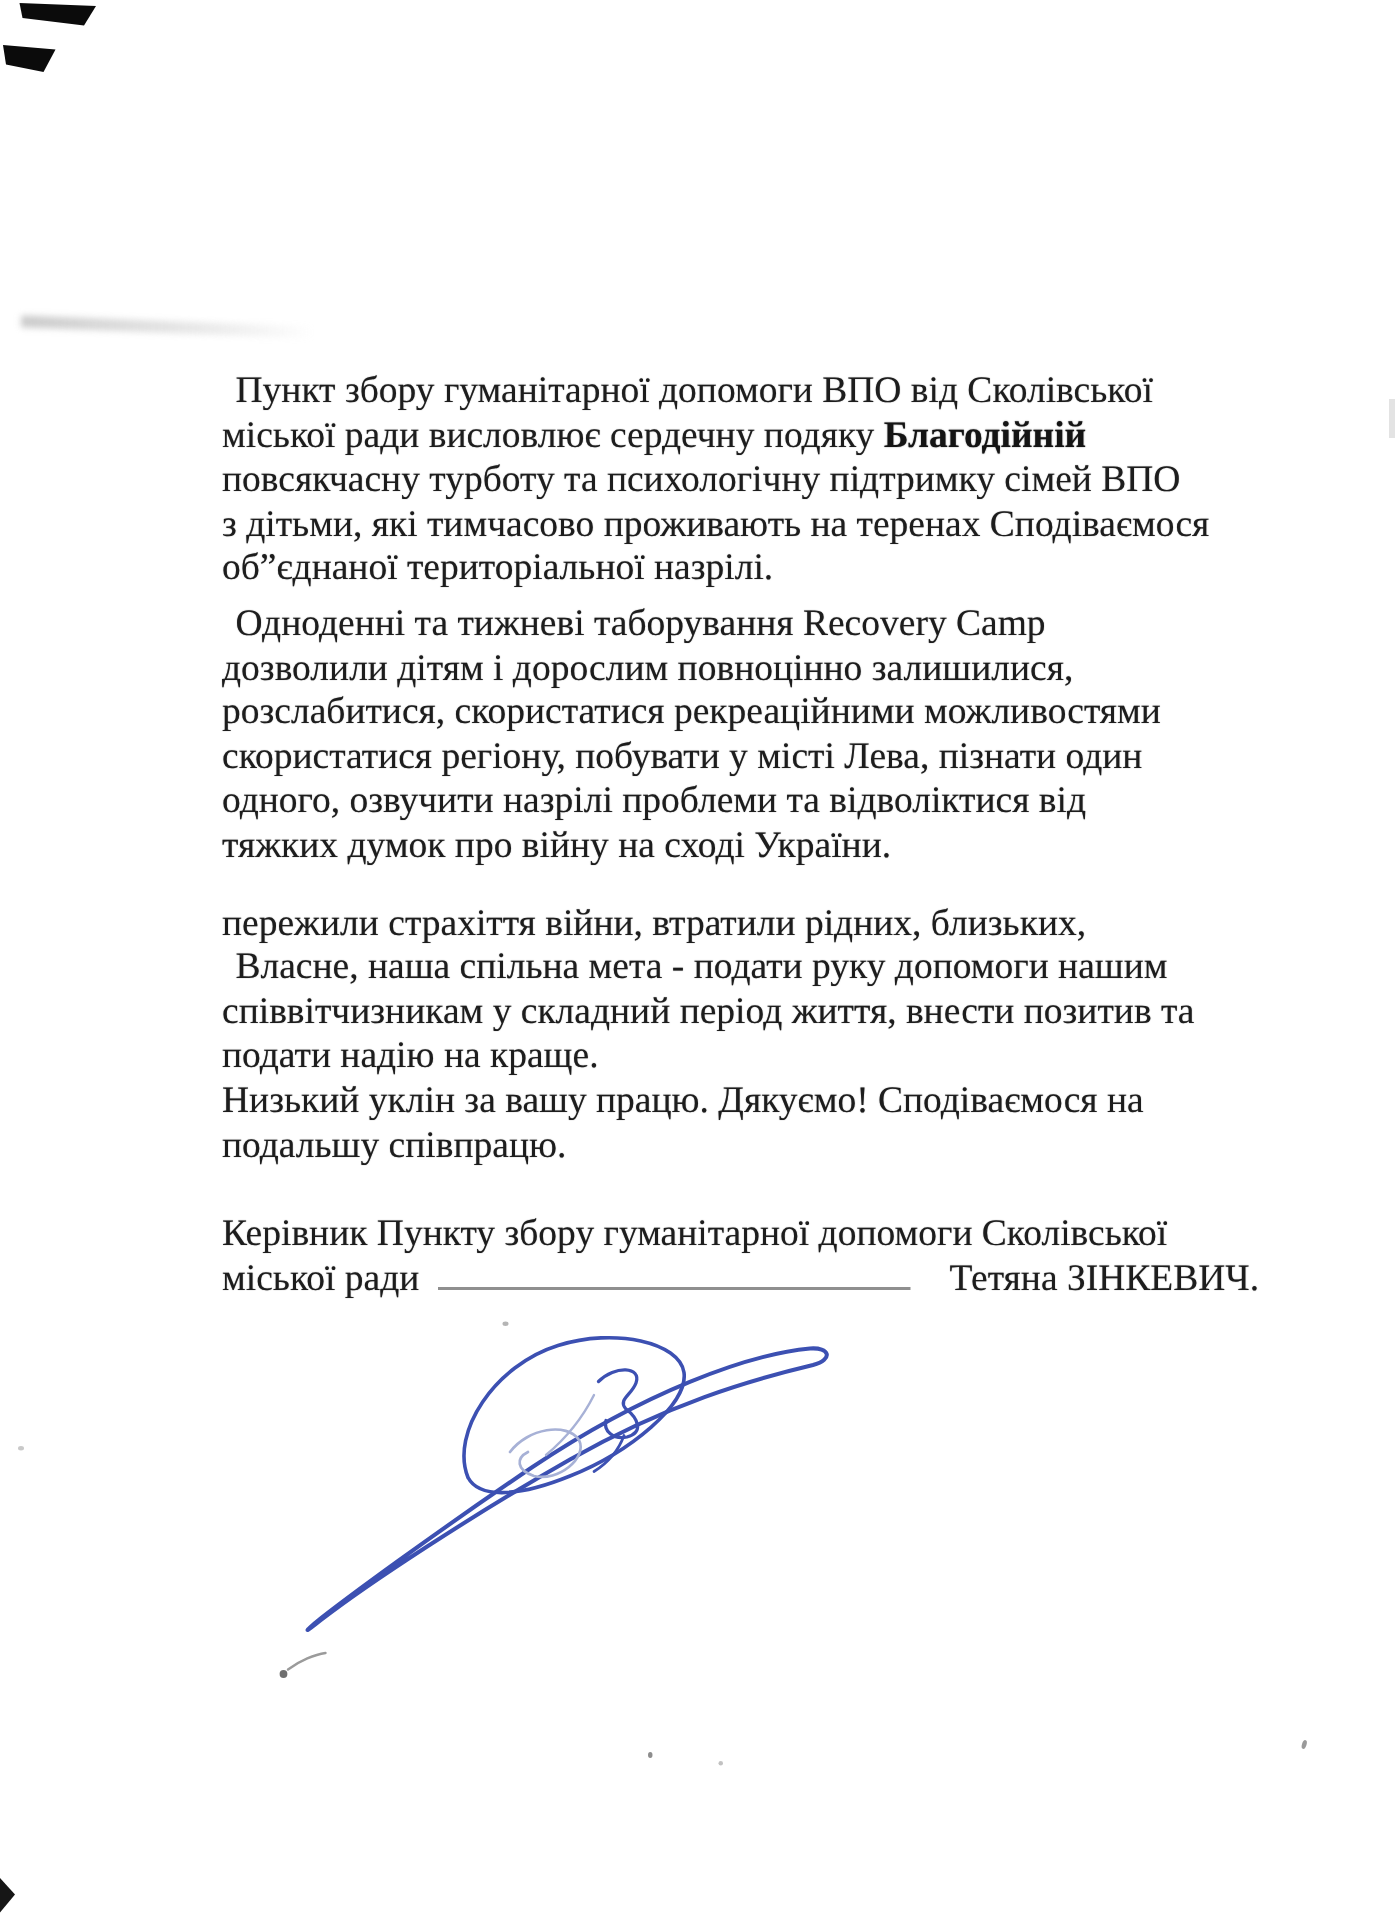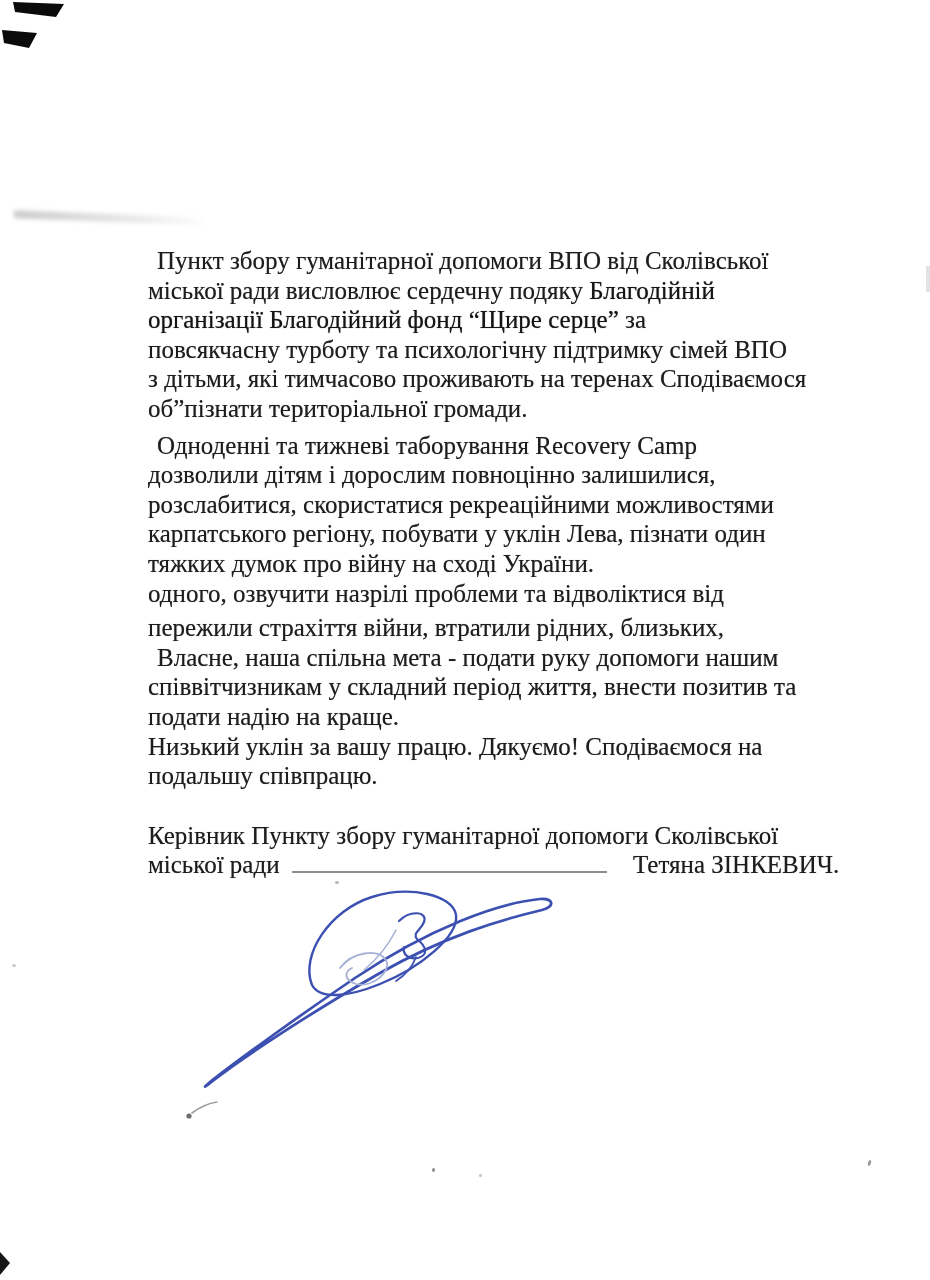--- a/index.html
+++ b/index.html
@@ -16,25 +16,25 @@
     left:148px;top:246px;
     width:690px;
     font-size:25px;
     line-height:29.6px;
     color:#1d1d1d;
     text-shadow:0 0 0.7px rgba(20,20,20,0.55);
     white-space:nowrap;
   }
   .para{margin:0;}
   .para:nth-child(1){margin-bottom:7px;}
-  .para:nth-child(2){margin-bottom:5px;}
+  .para:nth-child(2){margin-bottom:22px;}
   .para:nth-child(6){margin-top:30px;}
   .line{height:29.6px;}
   .line.indent{padding-left:9px;}
-  .b{font-weight:400;color:#141414;text-shadow:0 0 0.9px rgba(10,10,10,0.65);}
+  .b{font-weight:700;color:#141414;text-shadow:0 0 0.9px rgba(10,10,10,0.65);}
   .sig-rule{
     display:inline-block;
     width:315px;height:2px;
     border-bottom:2px solid #8f8f8f;
     margin:0 20px 0 6px;
     vertical-align:baseline;
   }
   
   #signature-svg{position:absolute;left:0;top:0;pointer-events:none;}
   .ink{stroke:var(--ink,#3c50b2);fill:none;stroke-linecap:round;}
@@ -60,32 +60,31 @@
     <polygon points="2,30 37,33 29,48 4,43" fill="#0b0b0b"></polygon>
     <polygon points="0,1252 10,1263 0,1275" fill="#161616"></polygon>
     <rect x="926" y="266" width="4" height="26" fill="#e3e3e3"></rect>
   </svg>
   <div id="scan-streak"></div>
 
   <div id="letter-body" style="color: rgb(29, 29, 29);">
       <div class="para">
         <div class="line indent"><span>Пункт збору гуманітарної допомоги ВПО від Сколівської</span></div>
         <div class="line"><span>міської ради висловлює сердечну подяку </span><span class="b">Благодійній</span></div>
-        <div class="line"><span class="b">організації Благодійний фонд “Щире серце”</span><span> за</span></div>
         <div class="line"><span>повсякчасну турботу та психологічну підтримку сімей ВПО</span></div>
         <div class="line"><span>з дітьми, які тимчасово проживають на теренах Сподіваємося</span></div>
-        <div class="line"><span>об”пізнати територіальної громади.</span></div>
+        <div class="line"><span>об”єднаної територіальної назрілі.</span></div>
       </div>
       <div class="para">
         <div class="line indent"><span>Одноденні та тижневі таборування  Recovery Camp</span></div>
         <div class="line"><span>дозволили дітям і дорослим повноцінно залишилися,</span></div>
         <div class="line"><span>розслабитися, скористатися рекреаційними можливостями</span></div>
-        <div class="line"><span>карпатського регіону,  побувати у уклін Лева, пізнати один</span></div>
+        <div class="line"><span>скористатися регіону,  побувати у місті Лева, пізнати один</span></div>
+        <div class="line"><span>одного, озвучити назрілі проблеми та відволіктися від</span></div>
         <div class="line"><span>тяжких думок про війну на сході України.</span></div>
-        <div class="line"><span>одного, озвучити назрілі проблеми та відволіктися від</span></div>
       </div>
       <div class="para">
         <div class="line"><span>пережили страхіття війни, втратили рідних, близьких,</span></div>
       </div>
       <div class="para">
         <div class="line indent"><span>Власне, наша спільна мета - подати руку допомоги нашим</span></div>
         <div class="line"><span>співвітчизникам у складний період життя, внести позитив та</span></div>
         <div class="line"><span>подати надію на краще.</span></div>
       </div>
       <div class="para">

